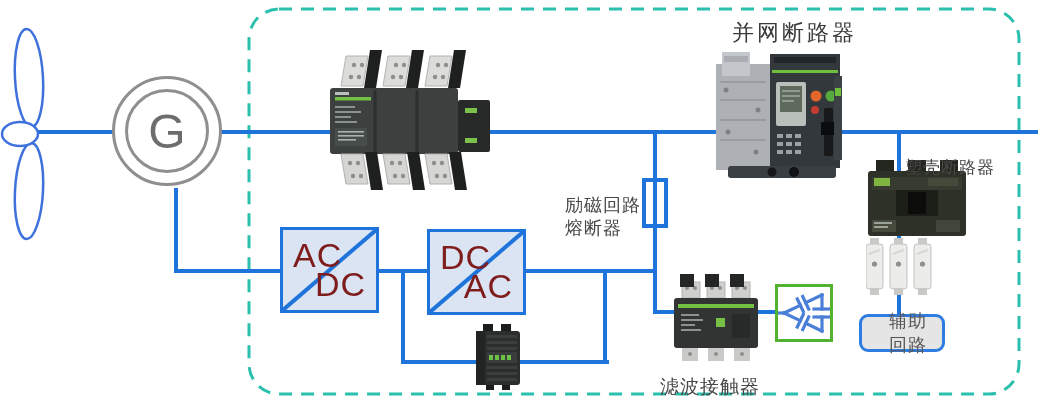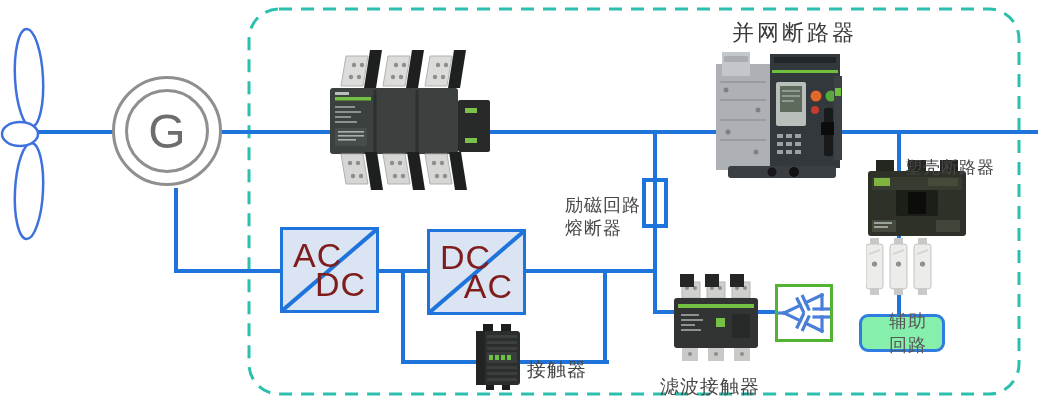--- a/index.html
+++ b/index.html
@@ -39,21 +39,21 @@
     position:absolute;left:642px;top:178px;width:26px;height:50px;
     border:4px solid #1f74dc;box-sizing:border-box;background:transparent;
   }
   #filter-box{
     position:absolute;left:775px;top:284px;width:58px;height:58px;
     border:3px solid #52b331;box-sizing:border-box;background:#ffffff;
     display:flex;align-items:center;justify-content:center;
   }
   #aux-box{
     position:absolute;left:859px;top:314px;width:86px;height:38px;
-    border:3px solid #2f7de1;border-radius:9px;box-sizing:border-box;background:#86efac;
+    border:3px solid #2f7de1;border-radius:9px;box-sizing:border-box;background:#e5e5e5;
     display:flex;align-items:center;justify-content:center;
     font-size:18px;color:#565656;letter-spacing:1px;padding-left:27px;
   }
 </style>
 </head>
 <body>
 
 <div id="stage">
 
   <svg class="abs" width="1044" height="402" style="left:0;top:0;">
@@ -364,20 +364,19 @@
 
 
   <div class="label label-lg" style="left:708px;top:18px;margin-left:24px;">并网断路器</div>
 
   <div class="label label-sm" style="left:565px;top:176px;">
     <div>励磁回路</div>
     <div>熔断器</div>
   </div>
 
   <div class="label label-sm" style="left:527px;top:340px;font-size:19px;line-height:24px;">
-    <div>接触器</div>
   </div>
 
   <div class="label label-sm" style="left:660px;top:357px;font-size:19px;">滤波接触器</div>
 
   <div class="label label-sm" style="left:905px;top:138px;font-size:17px;">塑壳断路器</div>
 
 </div>
 
 </body></html>

